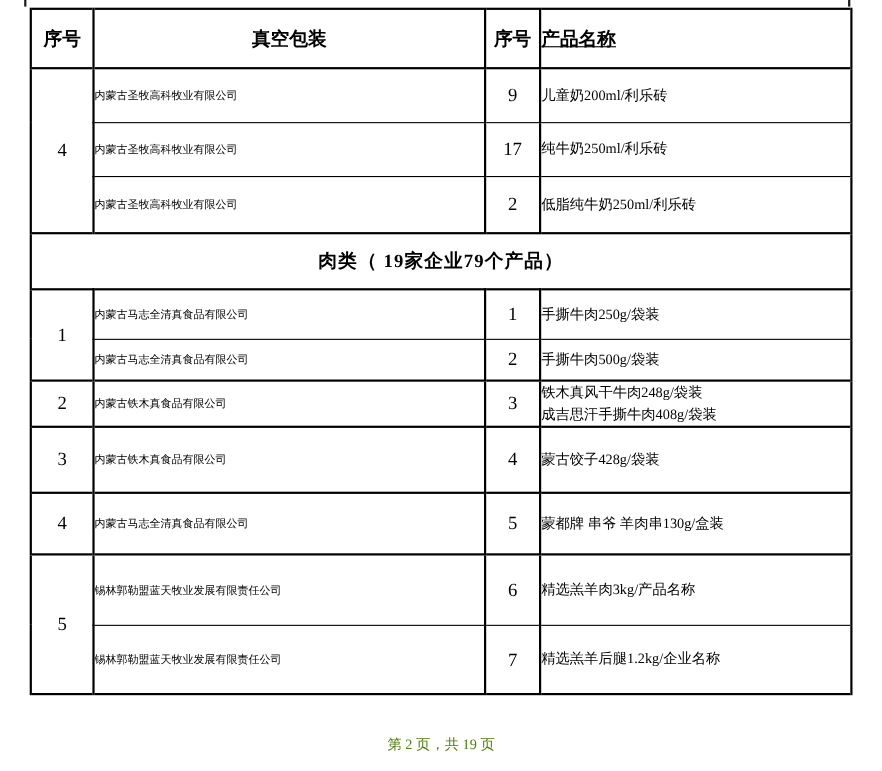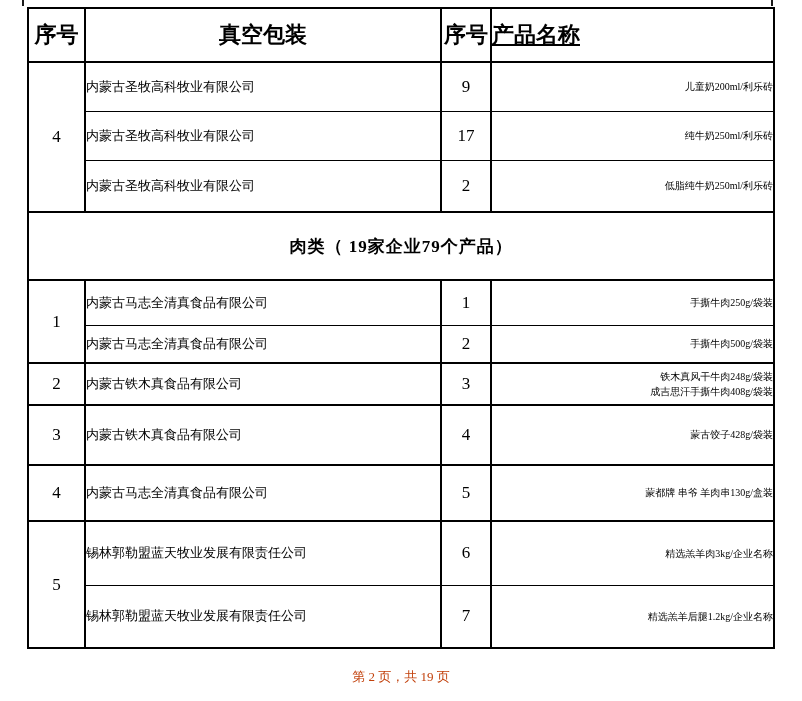--- a/index.html
+++ b/index.html
@@ -41,63 +41,63 @@
     border-right-width: 2px;
     padding: 0;
     overflow: hidden;
     vertical-align: middle;
   }
   
   tr.gt > td { border-top-width: 2px; }
 
   td.h-cell {
     font-weight: bold;
-    font-size: 22px;
+    font-size: 17px;
     text-align: center;
   }
   td.h-left {
     text-align: left;
     padding-left: 7px;
     text-decoration: underline;
   }
   td.num {
     text-align: center;
     font-size: 17px;
     font-family: "Liberation Serif", "DejaVu Serif", serif;
   }
   td.num-top {
     vertical-align: top;
     padding-top: 12px;
   }
   td.company {
-    font-size: 13px;
+    font-size: 10px;
     padding-left: 7px;
     text-align: left;
   }
   td.product {
-    font-size: 10px;
+    font-size: 13px;
     padding-left: 7px;
-    text-align: right;
+    text-align: left;
     white-space: pre-line;
     line-height: 1.55;
   }
   td.section-cell {
     text-align: center;
     font-weight: bold;
     font-size: 17px;
     letter-spacing: 1px;
   }
   .footer {
     position: absolute;
     left: 0;
     width: 802px;
     top: 668px;
     text-align: center;
     font-size: 13px;
-    color: #c2410c;
+    color: #4d7c0f;
   }
 </style>
 </head>
 <body>
 
 <div class="page">
 
   <div class="crop-mark left"></div>
   <div class="crop-mark right"></div>
 
@@ -127,21 +127,21 @@
         <td class="company">内蒙古圣牧高科牧业有限公司</td>
         <td class="num">17</td>
         <td class="product">纯牛奶250ml/利乐砖</td>
       </tr>
       <tr style="height:52px">
         <td class="company">内蒙古圣牧高科牧业有限公司</td>
         <td class="num">2</td>
         <td class="product">低脂纯牛奶250ml/利乐砖</td>
       </tr>
 
-      <tr class="gt" style="height:68px">
+      <tr class="gt" style="height:51px">
         <td class="section-cell" colspan="4">肉类（ 19家企业79个产品）</td>
       </tr>
 
       <tr class="gt" style="height:45px">
         <td class="num" rowspan="2">1</td>
         <td class="company">内蒙古马志全清真食品有限公司</td>
         <td class="num">1</td>
         <td class="product">手撕牛肉250g/袋装</td>
       </tr>
       <tr style="height:38px">
@@ -169,21 +169,21 @@
         <td class="num">4</td>
         <td class="company">内蒙古马志全清真食品有限公司</td>
         <td class="num">5</td>
         <td class="product">蒙都牌 串爷 羊肉串130g/盒装</td>
       </tr>
 
       <tr class="gt" style="height:64px">
         <td class="num" rowspan="2">5</td>
         <td class="company">锡林郭勒盟蓝天牧业发展有限责任公司</td>
         <td class="num">6</td>
-        <td class="product">精选羔羊肉3kg/企业名称</td>
+        <td class="product">精选羔羊肉3kg/产品名称</td>
       </tr>
       <tr style="height:63px">
         <td class="company">锡林郭勒盟蓝天牧业发展有限责任公司</td>
         <td class="num">7</td>
         <td class="product">精选羔羊后腿1.2kg/企业名称</td>
       </tr>
     </tbody>
   </table>
 
   <div class="footer">第 2 页，共 19 页</div>

